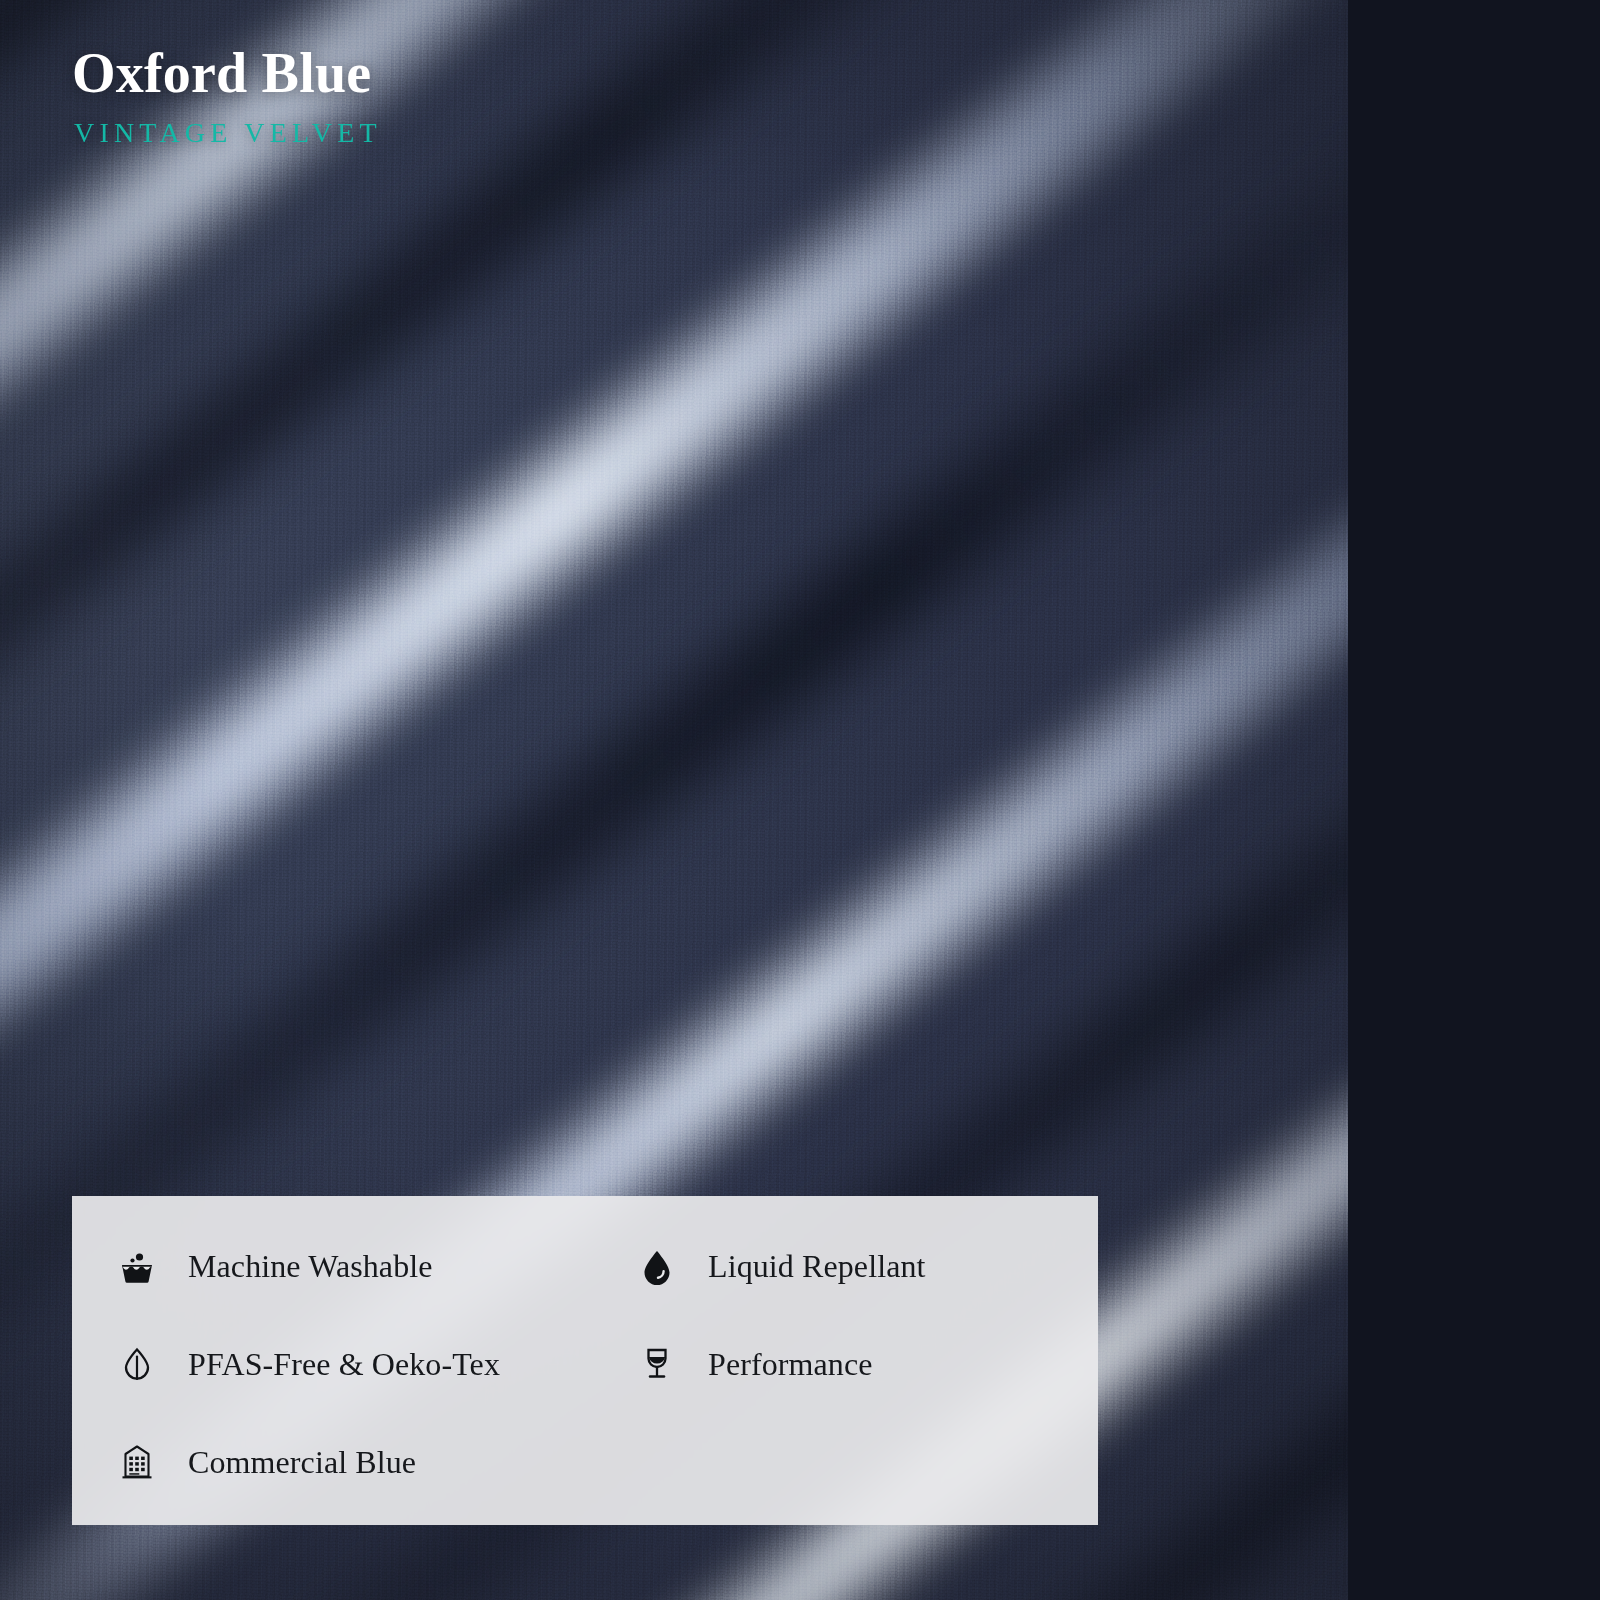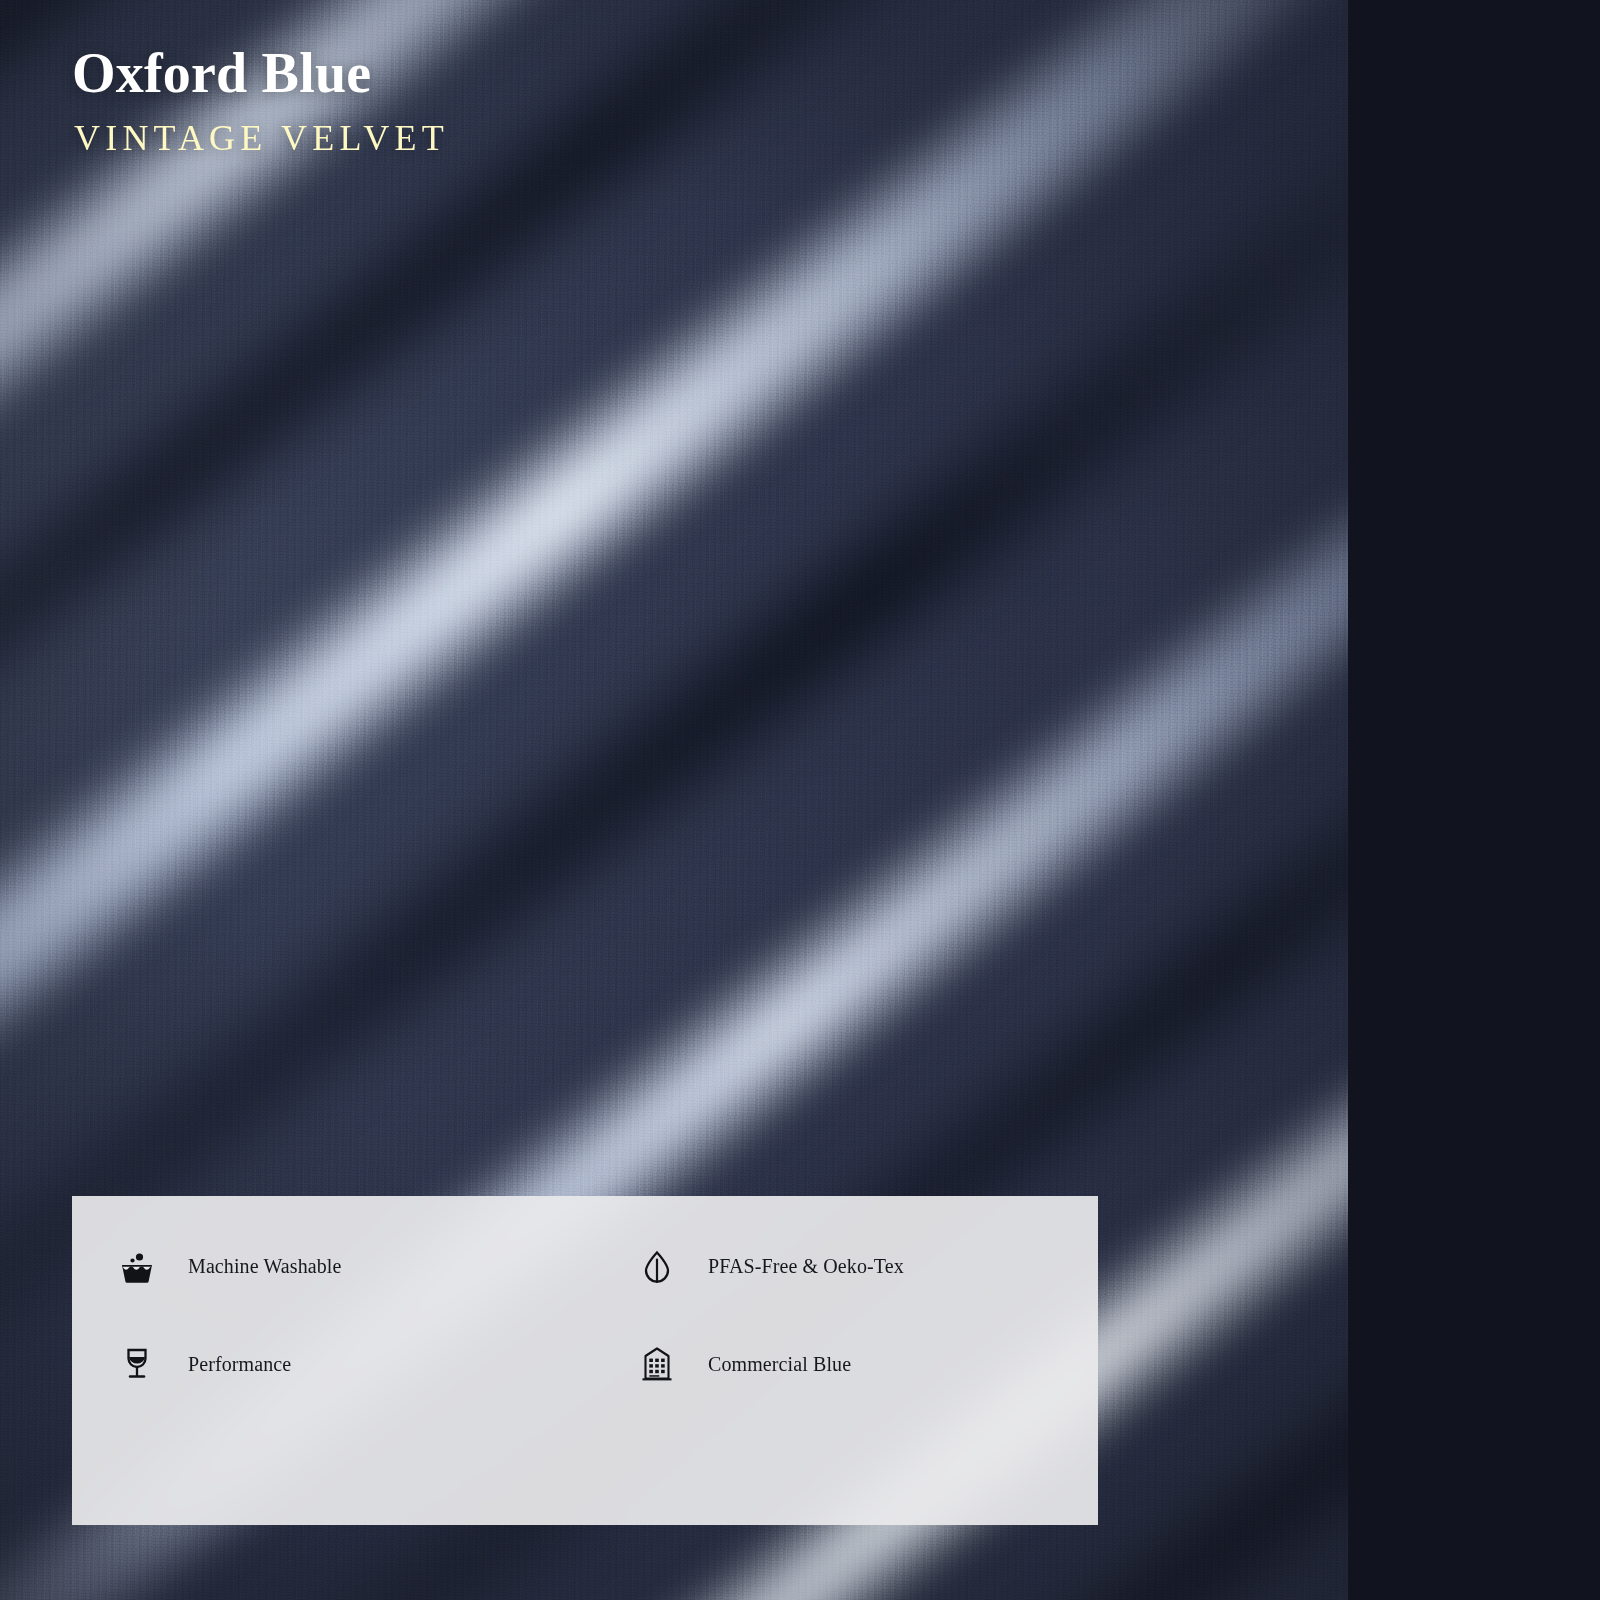--- a/index.html
+++ b/index.html
@@ -61,21 +61,21 @@
   }
 
   
   .header{position:absolute;left:72px;top:44px;}
   .title{
     font-size:56px;font-weight:700;color:#ffffff;letter-spacing:.2px;
     line-height:1.05;margin:0;
     text-shadow:0 2px 14px rgba(0,0,0,.35);
   }
   .subtitle{
-    font-size:36px;font-weight:400;color:#fef9c3;
+    font-size:28px;font-weight:400;color:#14b8a6;
     letter-spacing:5.2px;margin:14px 0 0 2px;
     text-shadow:0 2px 12px rgba(0,0,0,.32);
   }
 
   
   .panel{
     position:absolute;left:72px;top:1196px;
     width:1026px;height:329px;
     background:rgba(233,234,236,.93);
     backdrop-filter:blur(2px);
@@ -92,21 +92,21 @@
   }
   .feature.empty{visibility:hidden;}
   .f-icon{
     width:46px;height:46px;
     display:flex;align-items:center;justify-content:center;
     flex:0 0 46px;
     color:#111316;
   }
   .f-icon svg{display:block;}
   .f-label{
-    font-size:20px;color:#16181c;font-weight:400;
+    font-size:32px;color:#16181c;font-weight:400;
     letter-spacing:.1px;white-space:nowrap;
   }
 </style>
 </head>
 <body>
 
 <div class="stage">
 
   <div class="fabric">
     <div class="fab-base"></div>
@@ -149,20 +149,29 @@
           <circle cx="22.5" cy="10" r="3.6" fill="#111316"></circle>
           <circle cx="15.5" cy="13.5" r="2.1" fill="#111316"></circle>
           <path d="M5 18 h30 l-3.4 16.5 a1.6 1.6 0 0 1 -1.6 1.3 H10 a1.6 1.6 0 0 1 -1.6 -1.3 Z" fill="#111316"></path>
           <path d="M5 18 h30 v1.5 c-2.6 0 -2.6 3.2 -5.2 3.2 s-2.6 -3.2 -5.2 -3.2 s-2.6 3.2 -5.2 3.2 s-2.6 -3.2 -5.2 -3.2 s-2.6 3.2 -5.2 3.2 c-1.3 0 -2 -0.8 -2.6 -1.6 Z" fill="#e9eaec"></path>
           <path d="M5 18 h30 l-0.35 1.7 H5.35 Z" fill="#111316"></path>
         </svg>
       </span>
       <span class="f-label">Machine Washable</span>
     </div>
 
+    <div class="feature">
+      <span class="f-icon">
+        <svg width="40" height="40" viewBox="0 0 40 40" fill="none">
+          <path d="M20 4 C20 4 7.5 18.2 7.5 25.6 A12.5 12.5 0 0 0 32.5 25.6 C32.5 18.2 20 4 20 4 Z" fill="#111316"></path>
+          <path d="M26.6 24.2 a6.8 6.8 0 0 1 -5.6 6.6" stroke="#e9eaec" stroke-width="2.4" stroke-linecap="round" fill="none"></path>
+        </svg>
+      </span>
+      <span class="f-label">Liquid Repellant</span>
+    </div>
 
     <div class="feature">
       <span class="f-icon">
         <svg width="40" height="40" viewBox="0 0 40 40" fill="none">
           <path d="M20 5.5 C20 5.5 9 17 9 23.6 a11 11 0 0 0 22 0 C31 17 20 5.5 20 5.5 Z" stroke="#111316" stroke-width="2.3" fill="none"></path>
           <path d="M20 12.5 V35" stroke="#111316" stroke-width="2.2" stroke-linecap="round"></path>
         </svg>
       </span>
       <span class="f-label">PFAS-Free &amp; Oeko-Tex</span>
     </div>

